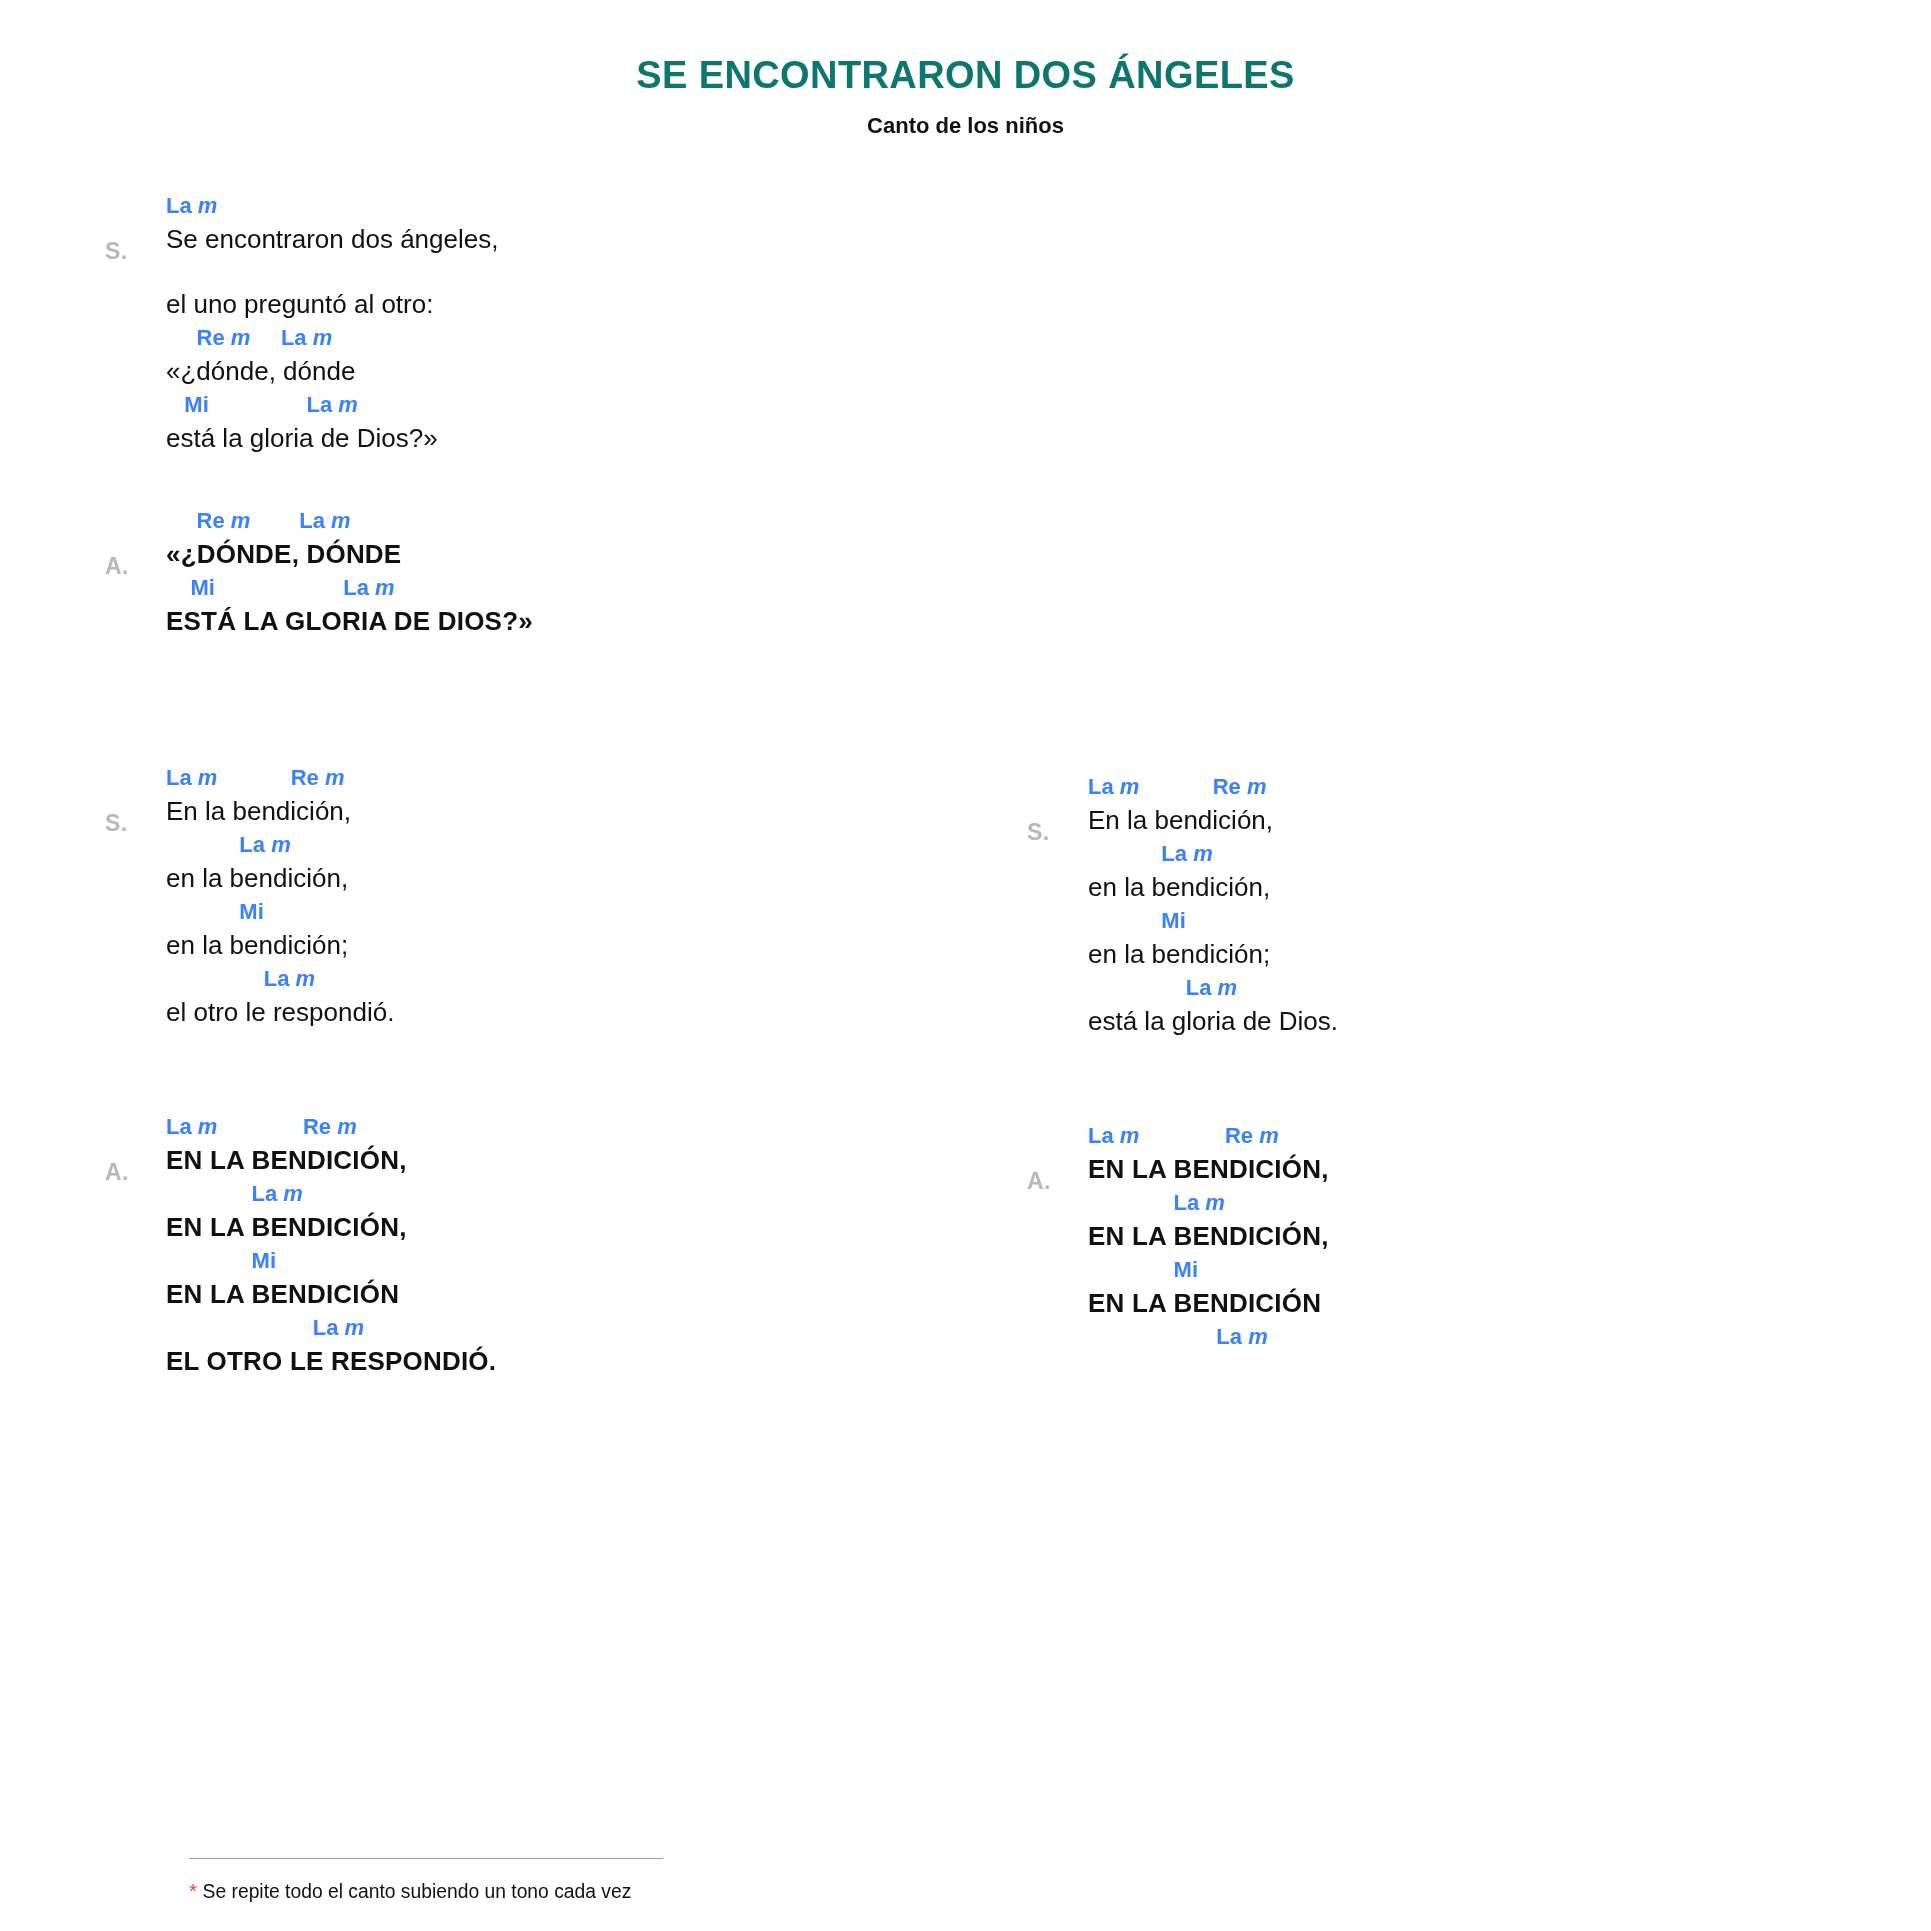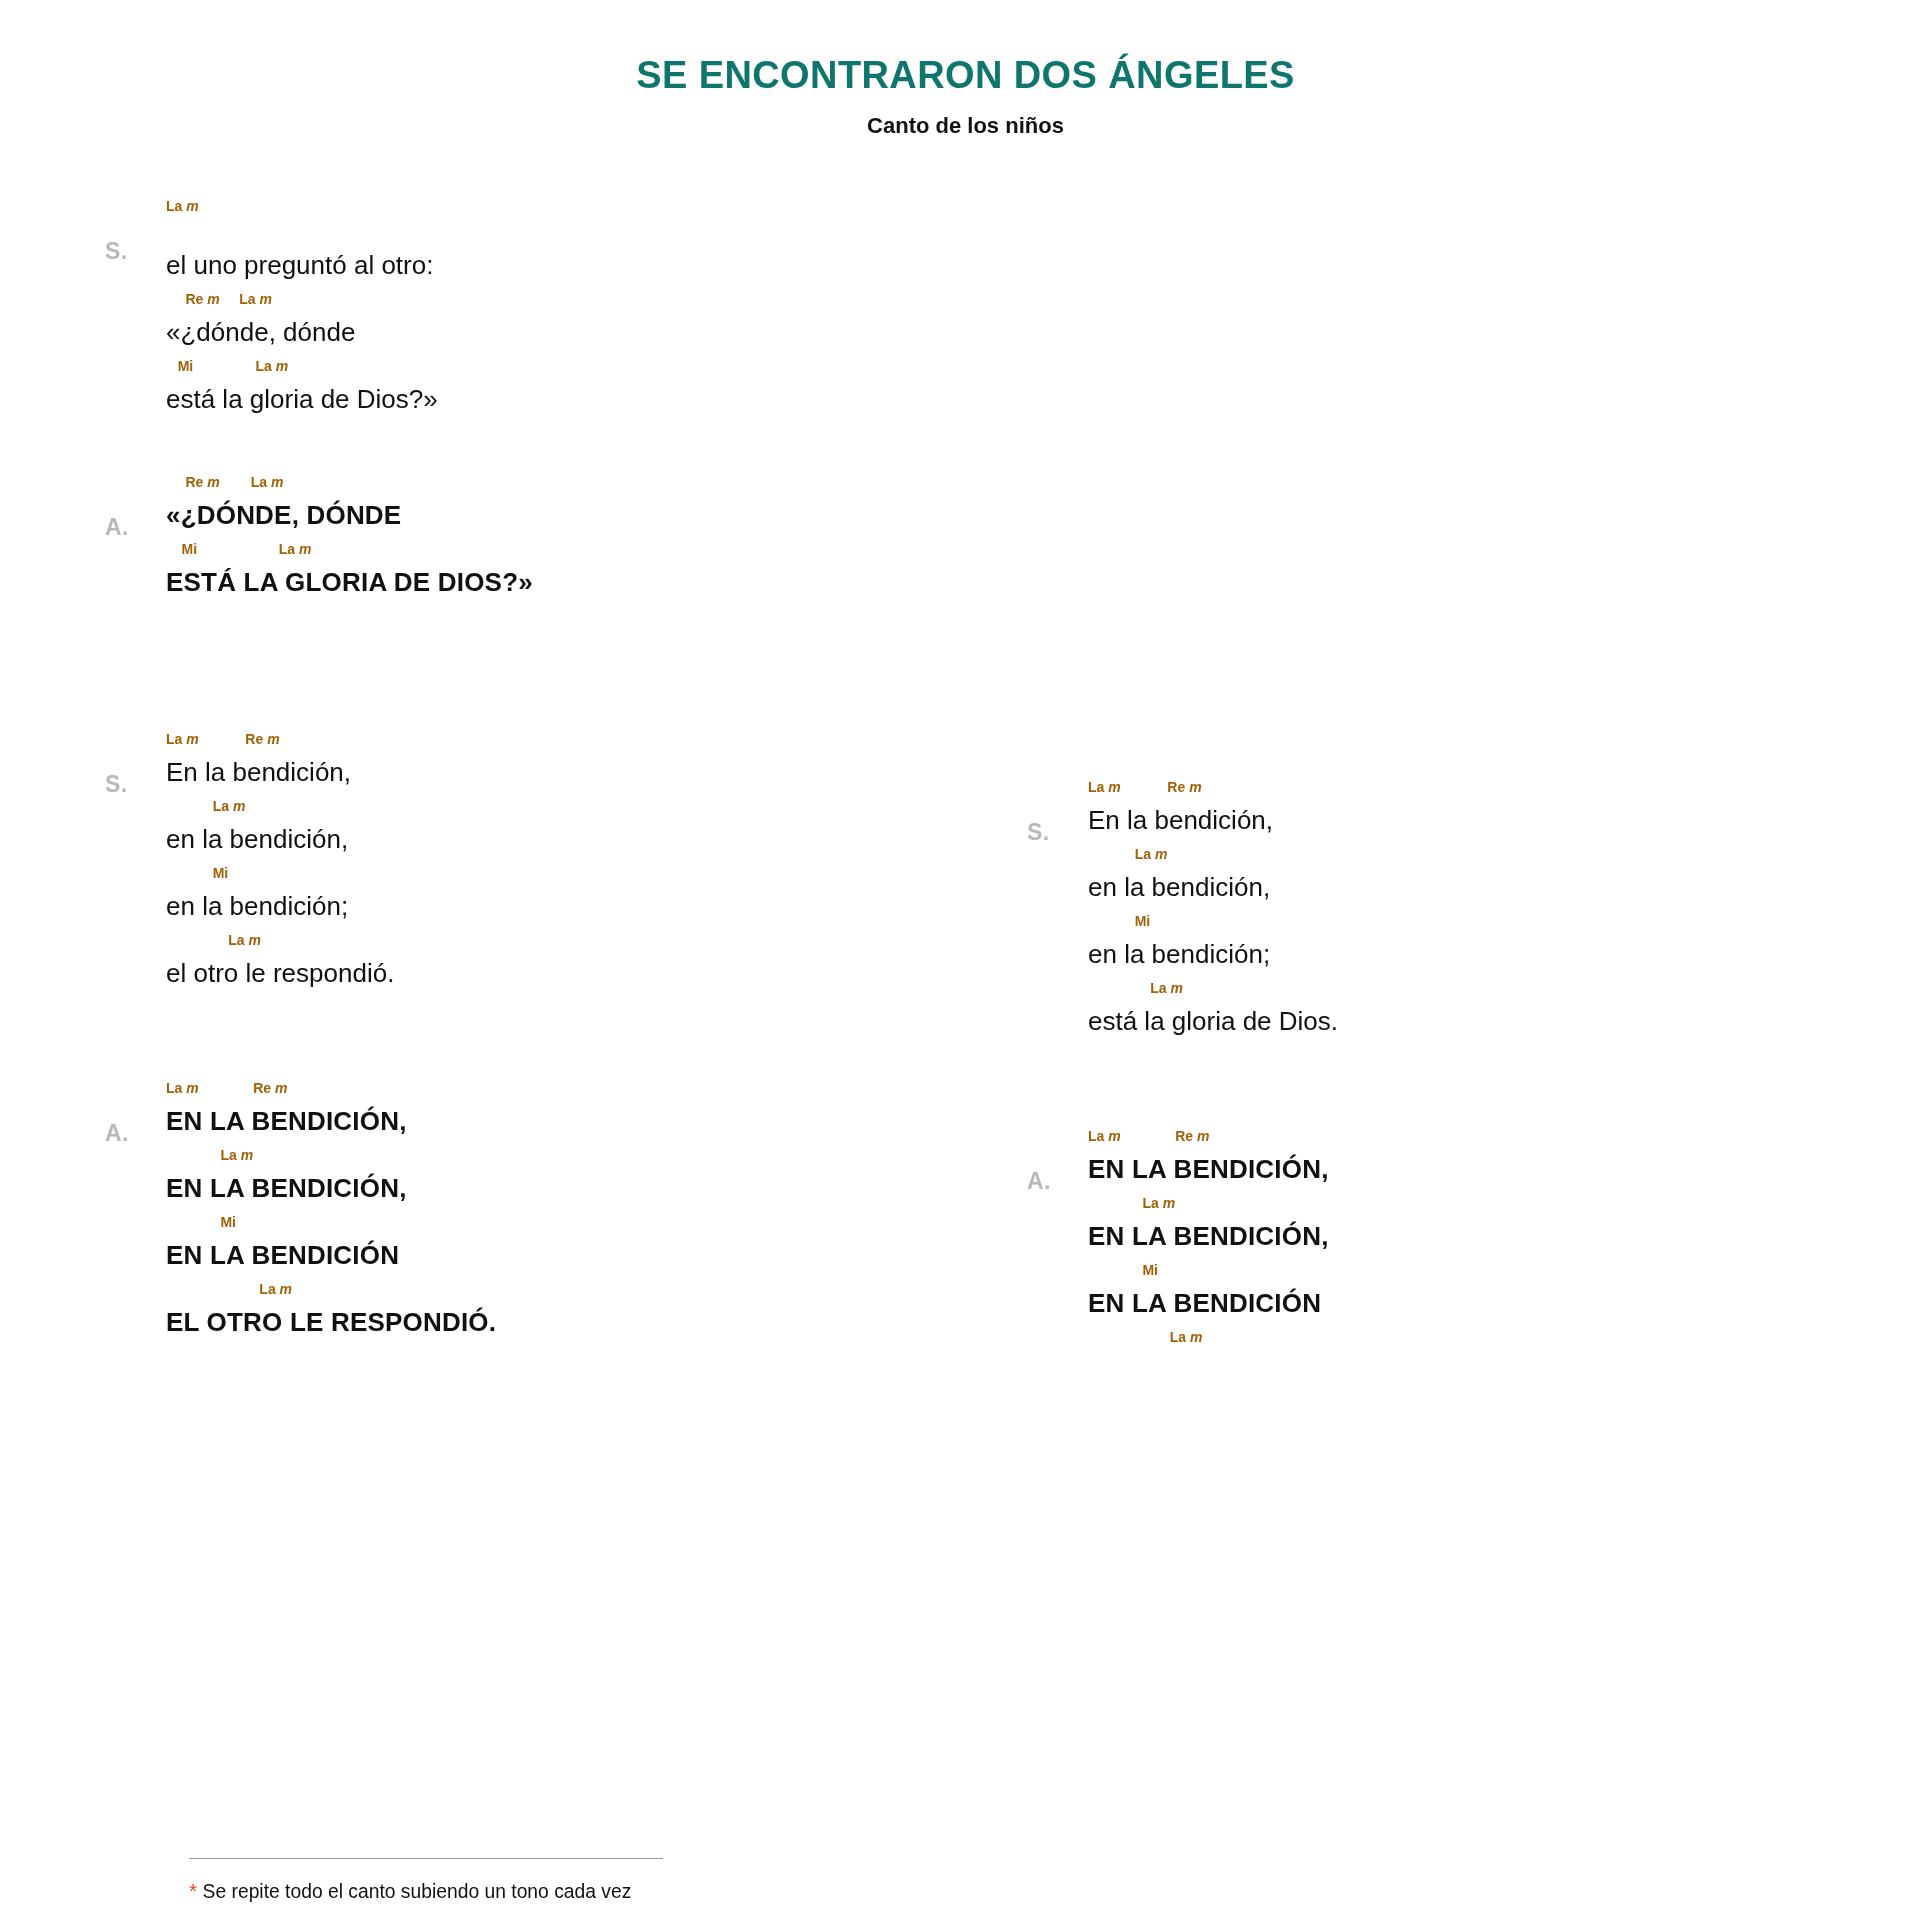--- a/index.html
+++ b/index.html
@@ -57,23 +57,23 @@
   .voice {
     position: absolute;
     left: 0;
     color: #b8b8b8;
     font-weight: bold;
     font-size: 23px;
     letter-spacing: 0.4px;
   }
 
   .chordline {
-    color: #a16207;
-    font-weight: bold;
-    font-size: 14px;
+    color: #3b82f6;
+    font-weight: bold;
+    font-size: 22px;
     white-space: pre;
     margin-left: 61px;
     height: 28px;
     line-height: 28px;
   }
   .chordline i { font-style: italic; }
 
   .lyric {
     font-size: 26px;
     margin-left: 61px;
@@ -126,20 +126,21 @@
   <div class="title">SE ENCONTRARON DOS ÁNGELES</div>
   <div class="subtitle">Canto de los niños</div>
 
   <div class="columns">
 
     <div class="col col-left">
 
       <div class="stanza">
         <div class="voice" style="top:46px;">S.</div>
         <div class="chordline">La <i>m</i></div>
+        <div class="lyric plain">Se encontraron dos ángeles,</div>
         <div class="spacer-sm"></div>
         <div class="lyric plain">el uno preguntó al otro:</div>
         <div class="chordline">     Re <i>m</i>     La <i>m</i></div>
         <div class="lyric plain">«¿dónde, dónde</div>
         <div class="chordline">   Mi                La <i>m</i></div>
         <div class="lyric plain">está la gloria de Dios?»</div>
       </div>
 
       <div class="spacer-md"></div>
 

